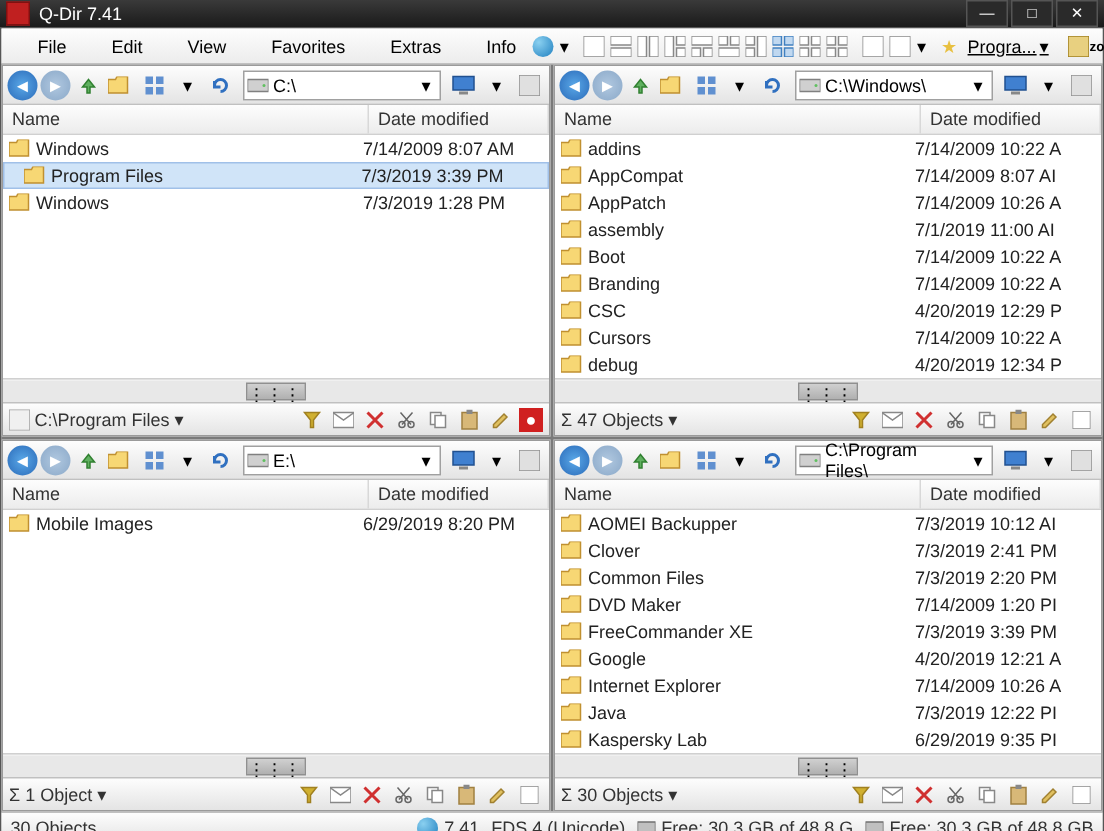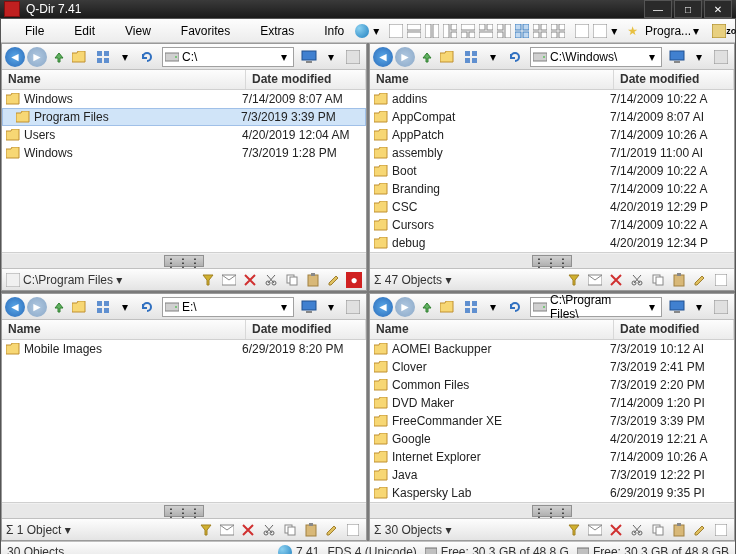--- a/index.html
+++ b/index.html
@@ -7,32 +7,32 @@
 .window { width: 736px; height: 546px; background: #5eead4; display: flex; flex-direction: column; }
 .titlebar { height: 28px; background: linear-gradient(#3a3a3a,#1a1a1a); display: flex; align-items: center; padding: 0 4px; color: #fff; }
 .titlebar .app-icon { width: 16px; height: 16px; background: #c02020; margin-right: 6px; border: 1px solid #801010; }
 .titlebar .title { flex: 1; font-size: 12px; }
 .titlebar .win-btn { width: 28px; height: 18px; background: #2a2a2a; border: 1px solid #555; margin-left: 2px; display: flex; align-items: center; justify-content: center; color: #fff; font-size: 10px; cursor: pointer; }
 .content-area { flex: 1; background: #e8e8e8; display: flex; flex-direction: column; border: 1px solid #555; }
 .menubar { height: 24px; background: linear-gradient(#fdfdfd,#ececec); border-bottom: 1px solid #c0c0c0; display: flex; align-items: center; padding: 0 4px; gap: 2px; }
 .menubar .menu-item { padding: 2px 8px; cursor: pointer; margin-left: 12px; }
 .menubar .mb-icon { width: 16px; height: 16px; display: inline-flex; align-items: center; justify-content: center; cursor: pointer; margin: 0 1px; }
 .menubar .sep { width: 1px; height: 18px; background: #c0c0c0; margin: 0 2px; }
-.menubar .progra { padding: 2px 4px; cursor: pointer; display: flex; align-items: center; gap: 2px; }
+.menubar .progra { padding: 2px 4px; cursor: pointer; display: flex; align-items: center; gap: 2px; text-decoration: underline; }
 .panes { flex: 1; display: grid; grid-template-columns: 1fr 1fr; grid-template-rows: 1fr 1fr; gap: 2px; background: #7a7a7a; overflow: hidden; }
 .pane { background: #fff; display: flex; flex-direction: column; overflow: hidden; border: 1px solid #9a9a9a; }
 .pane-toolbar { height: 26px; background: linear-gradient(#fdfdfd,#e4e4e4); border-bottom: 1px solid #c0c0c0; display: flex; align-items: center; padding: 0 3px; gap: 2px; }
 .tb-btn { width: 20px; height: 20px; display: flex; align-items: center; justify-content: center; cursor: pointer; border-radius: 2px; }
 .nav-back { background: radial-gradient(circle,#5aa8e8,#2a6ab8); border-radius: 50%; width: 20px; height: 20px; color: #fff; }
 .nav-fwd { background: radial-gradient(circle,#b0c8e0,#8aa8c8); border-radius: 50%; width: 20px; height: 20px; color: #fff; }
 .addr-bar { flex: 1; height: 20px; background: #fff; border: 1px solid #a0a0a0; display: flex; align-items: center; padding: 0 2px; gap: 3px; margin: 0 3px; }
 .addr-bar .drive-icon { width: 14px; height: 12px; }
 .addr-text { flex: 1; font-size: 12px; }
 .dd-btn { width: 14px; display: flex; align-items: center; justify-content: center; cursor: pointer; }
-.list-header { height: 20px; background: linear-gradient(#fdfdfd,#ececec); border-bottom: 1px solid #d0d0d0; display: flex; font-weight: bold; }
+.list-header { height: 20px; background: linear-gradient(#fdfdfd,#ececec); border-bottom: 1px solid #d0d0d0; display: flex; }
 .list-header .col { padding: 2px 6px; border-right: 1px solid #d8d8d8; font-size: 12px; color: #333; cursor: pointer; }
 .col-name { flex: 1; }
 .col-date { width: 120px; }
 .file-list { flex: 1; overflow: auto; background: #fff; }
 .file-row { display: flex; align-items: center; height: 18px; padding: 0 4px; cursor: pointer; }
 .file-row.sel { background: #d0e4f8; border: 1px solid #a0c0e8; padding-left: 13px; }
 .folder-icon { width: 14px; height: 12px; margin-right: 4px; }
 .file-name { flex: 1; font-size: 12px; color: #222; white-space: nowrap; overflow: hidden; }
 .file-date { width: 120px; font-size: 12px; color: #222; white-space: nowrap; overflow: hidden; }
 .hscroll { height: 16px; background: #f0f0f0; border-top: 1px solid #d0d0d0; display: flex; align-items: center; }
@@ -240,27 +240,20 @@
       <svg class="folder-icon" width="14" height="12">
                 <path d="M0 2 L5 2 L6 0 L13 0 L13 11 L0 11 Z" fill="#f7d774" stroke="#c09030"></path>
               </svg>
       <span class="file-name">Program Files</span>
       <span class="file-date">7/3/2019 3:39 PM</span>
     </div>
             <div class="file-row ">
       <svg class="folder-icon" width="14" height="12">
                 <path d="M0 2 L5 2 L6 0 L13 0 L13 11 L0 11 Z" fill="#f7d774" stroke="#c09030"></path>
               </svg>
-      <span class="file-name">Users</span>
-      <span class="file-date">4/20/2019 12:04 AM</span>
-    </div>
-            <div class="file-row ">
-      <svg class="folder-icon" width="14" height="12">
-                <path d="M0 2 L5 2 L6 0 L13 0 L13 11 L0 11 Z" fill="#f7d774" stroke="#c09030"></path>
-              </svg>
       <span class="file-name">Windows</span>
       <span class="file-date">7/3/2019 1:28 PM</span>
     </div>
           </div>
     <div class="hscroll">
             <div class="track">
               <div class="thumb">⋮⋮⋮</div>
             </div>
           </div>
           <div class="pane-status">

